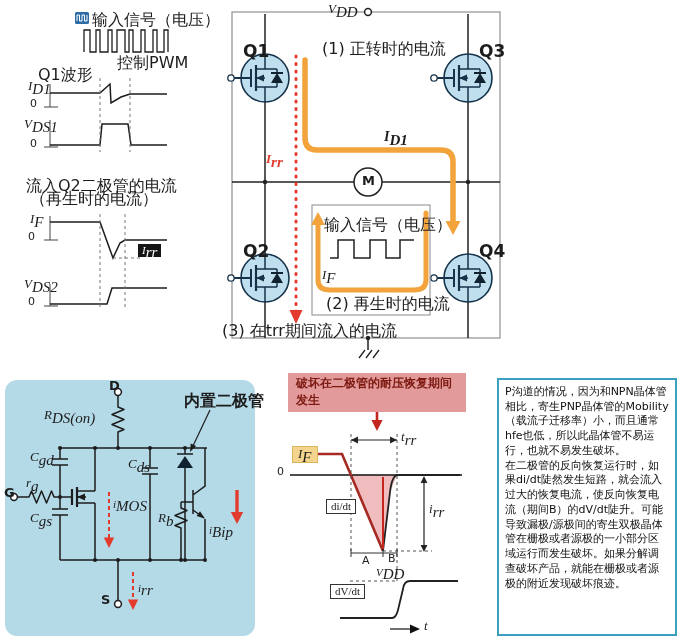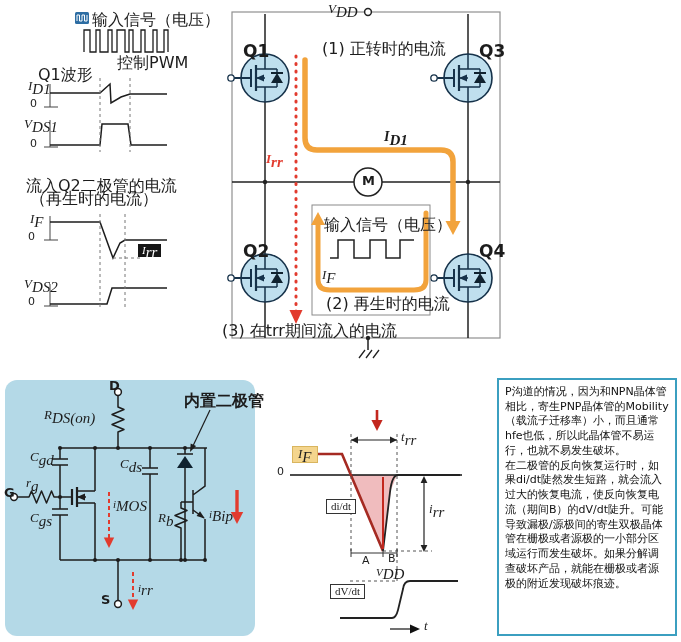--- a/index.html
+++ b/index.html
@@ -199,27 +199,28 @@
 <div class="lbl cn" style="left:326px;top:295px">(2) 再生时的电流</div>
 <div class="lbl cn" style="left:222px;top:322px">(3) 在trr期间流入的电流</div>
 
 <div class="lbl bold" style="left:109px;top:379px;font-size:13px">D</div>
 <div class="lbl qty" style="left:44px;top:408px"><span>R</span><sub>DS(on)</sub></div>
 <div class="lbl cn bold" style="left:184px;top:392px">内置二极管</div>
 <div class="lbl qty" style="left:30px;top:450px"><span>C</span><sub>gd</sub></div>
 <div class="lbl qty" style="left:26px;top:476px"><span>r</span><sub>g</sub></div>
 <div class="lbl bold" style="left:4px;top:486px;font-size:13px">G</div>
 <div class="lbl qty" style="left:30px;top:511px"><span>C</span><sub>gs</sub></div>
-<div class="lbl qty" style="left:120px;top:457px"><span>C</span><sub>ds</sub></div>
+<div class="lbl qty" style="left:128px;top:457px"><span>C</span><sub>ds</sub></div>
 <div class="lbl qty" style="left:113px;top:498px;font-size:11px"><span>i</span><sub>MOS</sub></div>
 <div class="lbl qty" style="left:158px;top:511px"><span>R</span><sub>b</sub></div>
-<div class="lbl qty" style="left:209px;top:508px;font-size:11px"><span>i</span><sub>Bip</sub></div>
+<div class="lbl qty" style="left:209px;top:524px;font-size:11px"><span>i</span><sub>Bip</sub></div>
 <div class="lbl qty" style="left:138px;top:582px;font-size:11px"><span>i</span><sub>rr</sub></div>
 <div class="lbl bold" style="left:101px;top:593px;font-size:13px">S</div>
 
+<div class="header-pink">破坏在二极管的耐压恢复期间发生</div>
 <div class="lbl qty wheat-box" style="left:292px;top:446px"><span>I</span><sub>F</sub></div>
 <div class="lbl num" style="left:277px;top:466px">0</div>
 <div class="lbl qty" style="left:401px;top:430px"><span>t</span><sub>rr</sub></div>
 <div class="lbl box-bordered" style="left:326px;top:499px">di/dt</div>
 <div class="lbl qty" style="left:429px;top:502px"><span>i</span><sub>rr</sub></div>
 <div class="lbl num" style="left:362px;top:555px">A</div>
 <div class="lbl num" style="left:388px;top:553px">B</div>
 <div class="lbl qty" style="left:376px;top:566px;font-size:11px"><span>V</span><sub>DD</sub></div>
 <div class="lbl box-bordered" style="left:330px;top:584px">dV/dt</div>
 <div class="lbl qty" style="left:424px;top:619px">t</div>

